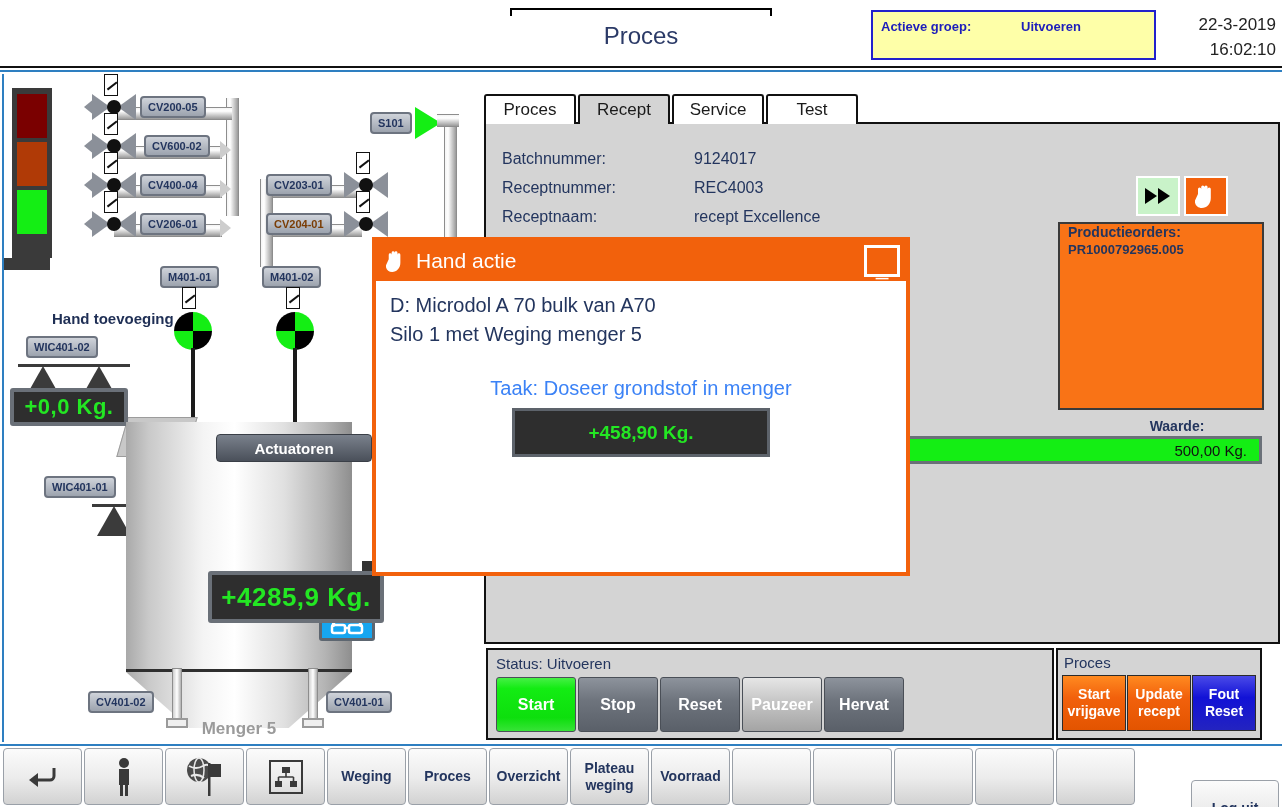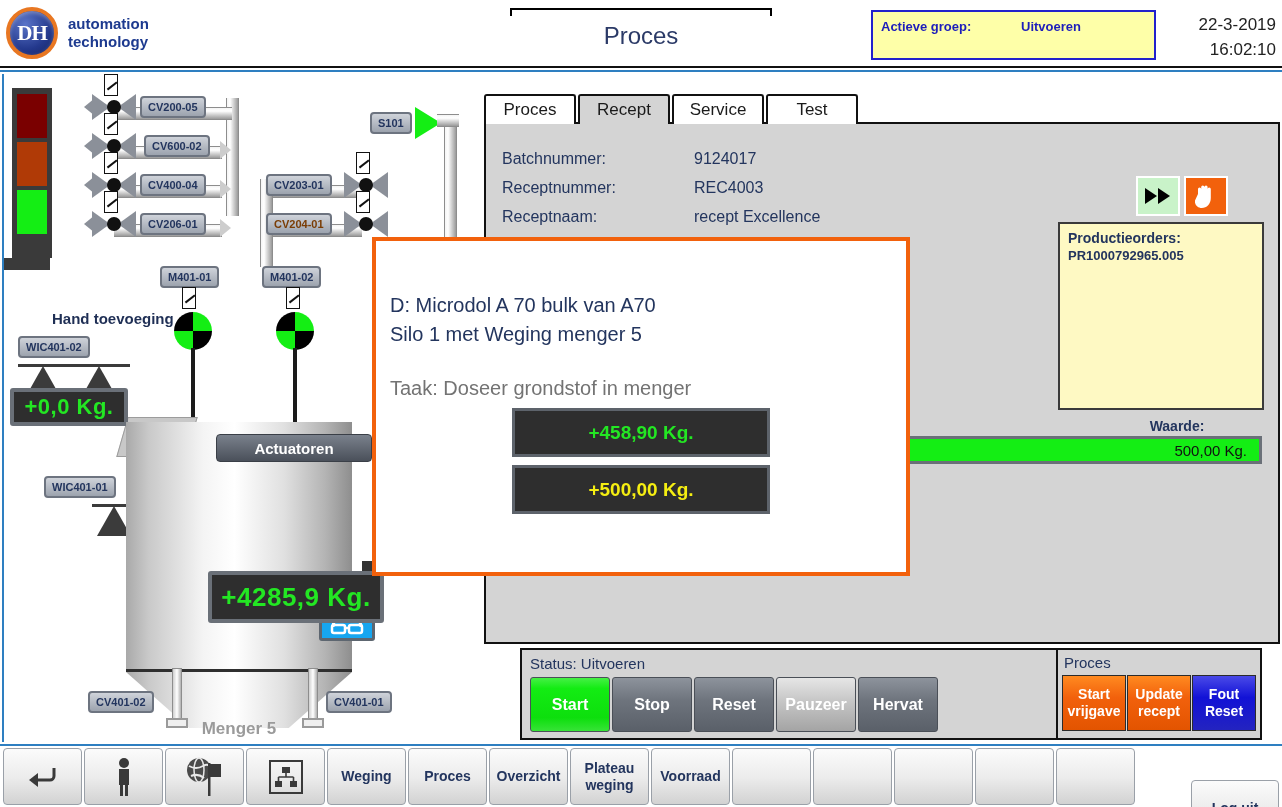--- a/index.html
+++ b/index.html
@@ -152,34 +152,34 @@
   .detail { position: absolute; font-size: 16px; color: #23355e; }
   .detail.k { left: 16px; }
   .detail.v { left: 208px; }
 
   .pill-btn { position: absolute; width: 44px; height: 40px; border: 2px solid #fff;
               display: flex; align-items: center; justify-content: center; }
   .pill-ff { left: 650px; top: 52px; background: #c9f3c9; }
   .pill-hand { left: 698px; top: 52px; background: #f2610c; }
 
   .orders-box { position: absolute; left: 572px; top: 98px; width: 206px; height: 188px;
-                background: #fef9c3; border: 2px solid #3a3a3a; padding: 6px 8px; }
+                background: #f97316; border: 2px solid #3a3a3a; padding: 0 8px; }
   .orders-title { font-size: 14px; font-weight: bold; color: #23355e; }
   .orders-item { font-size: 13px; font-weight: bold; color: #23355e; margin-top: 2px; }
 
   .waarde-lbl { position: absolute; left: 588px; top: 294px; width: 206px; text-align: center;
                 font-size: 14px; font-weight: bold; color: #23355e; }
   .bar-row { position: absolute; left: 4px; top: 312px; width: 772px; height: 28px;
              background: #14ee14; border: 3px solid #6a7078; display: flex; align-items: center; }
   .bar-row .lbl { position: absolute; left: 10px; font-size: 15px; color: #111; }
   .bar-row .val { position: absolute; right: 12px; font-size: 15px; color: #111; }
 
   
   .statusbar { position: absolute; left: 2px; top: 572px; width: 568px; height: 92px;
-               background: #d4d4d4; border: 2px solid #111; margin-left: 34px; }
+               background: #d4d4d4; border: 2px solid #111; }
   .status-text { position: absolute; left: 8px; top: 5px; font-size: 15px; color: #23355e; }
   .ctlbtn { position: absolute; top: 27px; width: 80px; height: 55px; border: 1px solid #4a4f57;
             border-radius: 3px; display: flex; align-items: center; justify-content: center;
             font-size: 16px; font-weight: bold; color: #fff; }
   .ctlbtn.grey { background: linear-gradient(#8d939c 0%, #6e747d 42%, #5a6069 100%); }
   .ctlbtn.green { background: linear-gradient(#45f045 0%, #13ec13 20%, #0ddf0d 75%, #37e337 100%); color: #fff; }
   .ctlbtn.light { background: linear-gradient(#e6e6e6 0%, #c5c5c5 45%, #a4a4a4 100%); }
 
   .procbox { position: absolute; left: 572px; top: 572px; width: 206px; height: 92px;
              background: #d4d4d4; border: 2px solid #111; }
@@ -194,21 +194,21 @@
   .modal { position: absolute; left: 372px; top: 237px; width: 538px; height: 339px;
            background: #fff; border: 4px solid #f2610c; z-index: 50; }
   .modal-title { position: absolute; left: 0; top: 0; width: 530px; height: 40px; background: #f2610c;
                  display: flex; align-items: center; }
   .modal-title .ti { margin-left: 10px; font-size: 21px; color: #fff; }
   .modal-min { position: absolute; right: 6px; top: 4px; width: 36px; height: 32px;
                border: 3px solid #fff; display: flex; align-items: flex-end; justify-content: center;
                color: #fff; font-size: 22px; line-height: 12px; }
   .modal-body { position: absolute; left: 0; top: 40px; width: 530px; height: 291px; padding: 10px 14px; }
   .modal-line { font-size: 20px; color: #23355e; line-height: 29px; }
-  .modal-task { font-size: 20px; color: #737373; margin-top: 28px; }
+  .modal-task { font-size: 20px; color: #3b82f6; margin-top: 28px; text-align: center; }
   .modal-ro { width: 258px; height: 49px; margin: 8px auto 0 auto; background: #2e2e2e;
               border: 3px solid #5d636b; display: flex; align-items: center; justify-content: center; }
   .modal-ro span { font-size: 19px; font-weight: bold; }
   .modal-ro.g span { color: #23e723; }
   .modal-ro.y span { color: #f5ee12; }
 
   
   .navbar { position: absolute; left: 0; top: 744px; width: 1282px; height: 63px;
             background: #fff; border-top: 2px solid #2e7fc1; display: flex; gap: 2px; padding: 2px 3px; }
   .navbtn { width: 79px; height: 57px; background: linear-gradient(#fbfbfb 0%, #ececec 52%, #d2d2d2 100%);
@@ -216,27 +216,20 @@
             display: flex; flex-direction: column; align-items: center; justify-content: center;
             font-size: 14px; font-weight: bold; color: #23355e; line-height: 17px; text-align: center; }
   .navbtn.last { margin-left: auto; width: 88px; margin-top: 32px; }
 </style>
 </head>
 <body>
 
 <div id="root">
 
   <div class="header">
-    <div class="logo-wrap">
-      <div class="logo-badge">DH</div>
-      <div class="logo-text">
-        <div>automation</div>
-        <div>technology</div>
-      </div>
-    </div>
 
     <div class="title-rule"></div>
     <div class="page-title">Proces</div>
 
     <div class="userbox">
       <div class="userbox-row">
         <div class="k">Actieve groep:</div>
         <div>Uitvoeren</div>
       </div>
     </div>
@@ -341,21 +334,21 @@
     <div class="tag" style="left:258px; top:192px;">M401-02</div>
     <div class="actuator-box" style="left:282px; top:213px;"></div>
     <div class="motor" style="left:272px; top:238px;"></div>
     <div class="motor-shaft" style="left:289px; top:274px; height:270px;"></div>
     <div class="blade" style="left:258px; top:539px;"></div>
 
     <div style="position:absolute; left:48px; top:236px; font-size:15px; font-weight:bold; color:#1f2f55;">Hand toevoeging</div>
     <div class="chute"></div>
     <div class="hopper"></div>
 
-    <div class="tag" style="left:14px; top:262px;">WIC401-02</div>
+    <div class="tag" style="left:22px; top:262px;">WIC401-02</div>
     <div class="loadbar" style="left:14px; top:290px; width:112px;"></div>
     <div class="loadcell" style="left:22px; top:292px;"></div>
     <div class="loadcell" style="left:78px; top:292px;"></div>
 
     <div class="readout" style="left:6px; top:314px; width:118px; height:38px;">
       <span>+0,0 Kg.</span>
     </div>
 
     <div class="tag" style="left:40px; top:402px;">WIC401-01</div>
     <div class="loadbar" style="left:88px; top:430px; width:42px;"></div>
@@ -461,29 +454,33 @@
         <span>recept</span>
       </div>
       <div class="pbtn blue" style="left:134px;">
         <span>Fout</span>
         <span>Reset</span>
       </div>
     </div>
   </div>
 
   <div class="modal">
+    <div class="modal-title">
+      <svg width="20" height="24" viewBox="0 0 22 26" style="margin-left:10px;">
+        <path d="M3 11 V6 a1.6 1.6 0 013.2 0 V4 a1.6 1.6 0 013.2 0 V4 a1.6 1.6 0 013.2 0 V6 a1.6 1.6 0 013.2 0 v9 c0 6-4 10-9 10 -4 0-7-3-7-7 z" fill="#fff"></path>
+      </svg>
+      <div class="ti">Hand actie</div>
+      <div class="modal-min">_</div>
+    </div>
     <div class="modal-body">
       <div class="modal-line">D: Microdol A 70 bulk van A70</div>
       <div class="modal-line">Silo 1 met Weging menger 5</div>
       <div class="modal-task">Taak:  Doseer grondstof in menger</div>
       <div class="modal-ro g">
         <span>+458,90 Kg.</span>
-      </div>
-      <div class="modal-ro y">
-        <span>+500,00 Kg.</span>
       </div>
     </div>
   </div>
 
   <div class="navbar">
 
     <div class="navbtn">
       <svg width="30" height="22" viewBox="0 0 30 22">
         <path d="M26 2 v8 a4 4 0 01-4 4 H8" stroke="#3a3a3a" stroke-width="3" fill="none"></path>
         <polygon points="10,7 10,21 1,14" fill="#3a3a3a"></polygon>

